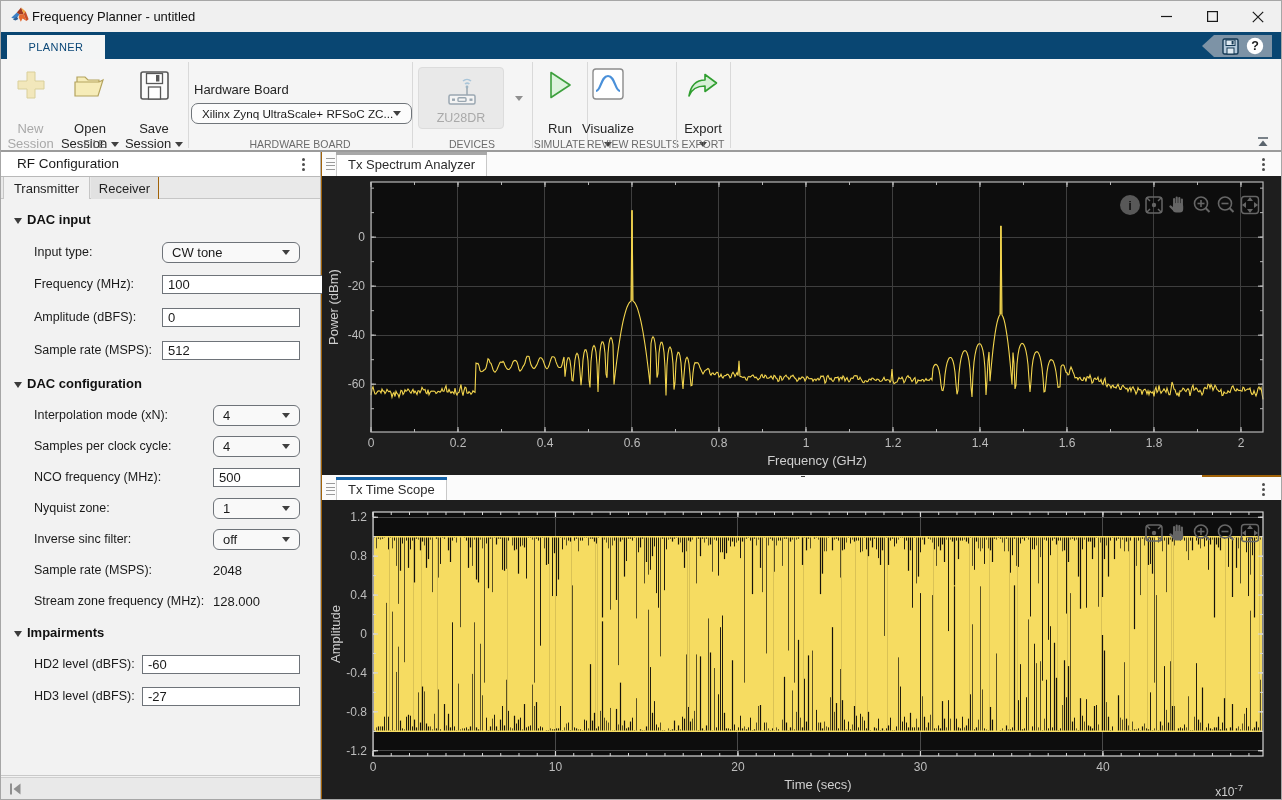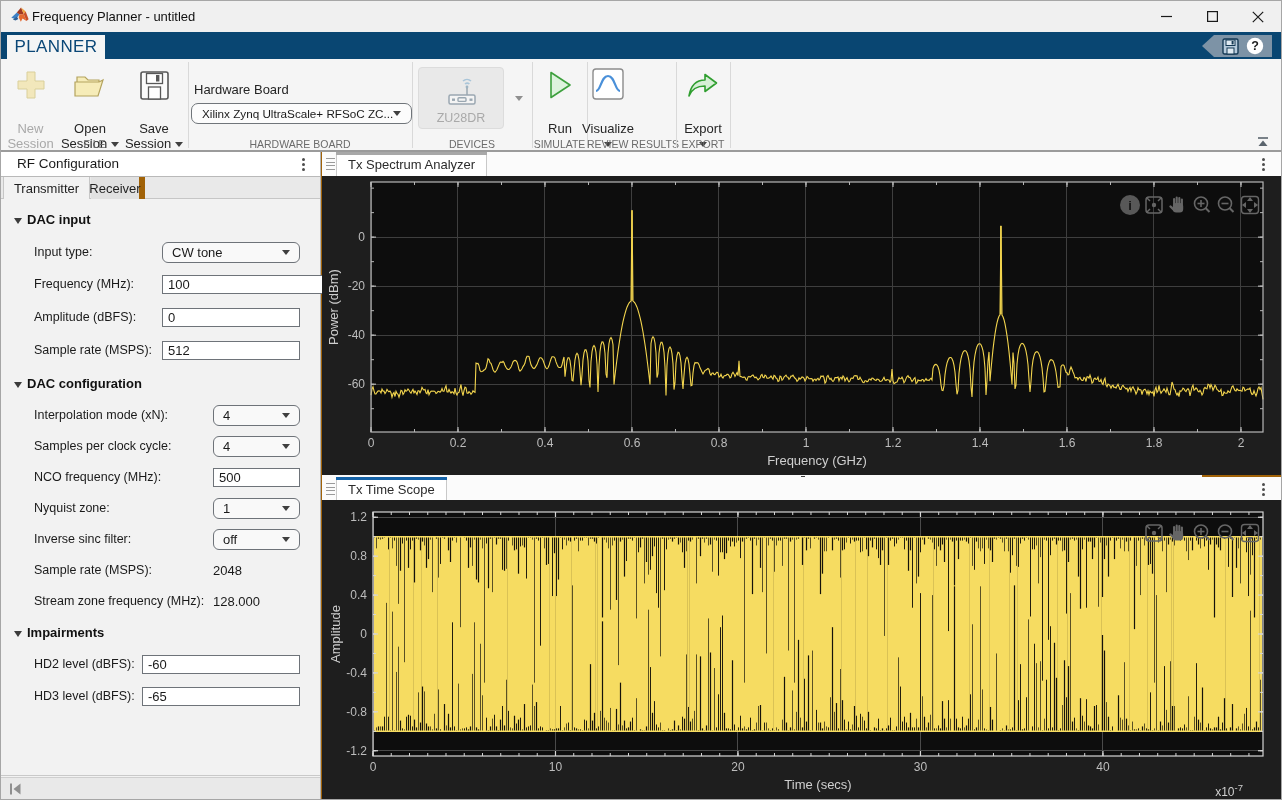--- a/index.html
+++ b/index.html
@@ -11,21 +11,21 @@
   .titlebar { position:absolute; left:0; top:0; width:100%; height:31px; background:#f0f0f0; }
   .titlebar .logo { position:absolute; left:10px; top:6px; }
   .titlebar .title { position:absolute; left:31px; top:8px; font-size:13px; color:#101010; }
   .winbtn { position:absolute; top:0; width:46px; height:31px; display:flex; align-items:center; justify-content:center; }
   .winbtn.min { right:92px; } .winbtn.max { right:46px; } .winbtn.close { right:0; }
 
   
   .band { position:absolute; left:0; top:31px; width:100%; height:27px; background:#094672; }
   .planner-tab { position:absolute; left:6px; top:3px; width:98px; height:24px; background:#f4f5f5;
                  display:flex; align-items:center; justify-content:center;
-                 color:#0a4777; font-size:17px; letter-spacing:0.4px; }
+                 color:#0a4777; font-size:11px; letter-spacing:0.4px; }
   .qat { position:absolute; right:9px; top:3px; width:70px; height:22px; background:#7d93a6;
          clip-path:polygon(0 50%, 12px 0, 100% 0, 100% 100%, 12px 100%);
          display:flex; align-items:center; justify-content:flex-end; gap:7px; padding-right:8px; }
 
   
   .toolstrip { position:absolute; left:0; top:58px; width:100%; height:93px; background:#f5f5f5;
                border-bottom:2px solid #9b9b9b; }
   .ts-sep { position:absolute; top:3px; width:1px; height:86px; background:#d9d9d9; }
   .ts-label { position:absolute; top:79px; height:14px; font-size:10.5px; color:#6b6b6b;
               text-align:center; white-space:nowrap; }
@@ -58,21 +58,21 @@
   .lp-title { position:absolute; left:16px; top:4px; font-size:13.5px; color:#1a1a1a; }
   .kebab { position:absolute; width:14px; height:16px; display:flex; flex-direction:column;
            align-items:center; justify-content:center; gap:2px; }
   .kebab i { width:3px; height:3px; border-radius:50%; background:#4d4d4d; }
   .lp-tabs { position:absolute; left:0; top:24px; width:100%; height:23px; background:#e9e9e9;
              border-top:1px solid #b9b9b9; border-bottom:1px solid #c6c6c6; }
   .lp-tab { position:absolute; top:0; height:23px; display:flex; align-items:center; justify-content:center;
             font-size:13px; color:#1f1f1f; }
   .lp-tab.active { left:2px; width:87px; background:#f2f2f2; border-left:1px solid #c6c6c6; border-right:1px solid #c6c6c6;
                    height:23px; border-bottom:1px solid #f2f2f2; margin-bottom:-1px; }
-  .lp-tab.inactive { left:90px; width:54px; background:#e1e1e1; border-right:6px solid #a16207; }
+  .lp-tab.inactive { left:90px; width:68px; background:#e1e1e1; border-right:1px solid #a16207; }
   .lp-body { position:absolute; left:0; top:47px; width:100%; height:577px; background:#f2f2f2;
              border-bottom:1px solid #c9c9c9; }
   .lp-strip { position:absolute; left:0; top:625px; width:100%; height:22px; background:#e9e9e9;
               border-top:1px solid #cfcfcf; }
   .sec-head { position:absolute; font-weight:bold; font-size:13px; color:#111; }
   .sec-tri { display:inline-block; width:0; height:0; border-left:4.5px solid transparent;
              border-right:4.5px solid transparent; border-top:6px solid #3c3c3c; margin-right:5px; }
   .frm-label { position:absolute; font-size:12.5px; color:#1a1a1a; white-space:nowrap; }
   .frm-input { position:absolute; height:19px; background:#ffffff; border:1px solid #6e7379;
                font-size:13px; color:#1a1a1a; padding:0 5px; display:flex; align-items:center; }
@@ -311,21 +311,21 @@
             <span class="dcaret"></span>
           </div>
           <div class="frm-label" style="left: 33px; top: 364px;">Sample rate (MSPS):</div>
           <div class="frm-static" style="left: 212px; top: 364px;">2048</div>
           <div class="frm-label" style="left: 33px; top: 395px;">Stream zone frequency (MHz):</div>
           <div class="frm-static" style="left: 212px; top: 395px;">128.000</div>
           <div class="sec-head" style="left: 13px; top: 426px;"><span class="sec-tri"></span><span>Impairments</span></div>
           <div class="frm-label" style="left: 33px; top: 458px;">HD2 level (dBFS):</div>
           <div class="frm-input" style="left: 141px; width: 158px; top: 456px;">-60</div>
           <div class="frm-label" style="left: 33px; top: 490px;">HD3 level (dBFS):</div>
-          <div class="frm-input" style="left: 141px; width: 158px; top: 488px;">-65</div>
+          <div class="frm-input" style="left: 141px; width: 158px; top: 488px;">-27</div>
         </div>
       <div class="lp-strip">
         <svg width="14" height="12" viewBox="0 0 14 12" style="position:absolute; left:8px; top:5px;">
           <rect x="1" y="0.5" width="2" height="11" fill="#8f8f8f"></rect>
           <path d="M11.5 0.5 V11.5 L4.5 6 Z" fill="#8f8f8f"></path>
         </svg>
       </div>
     </div>
 
     <div class="right-area">

